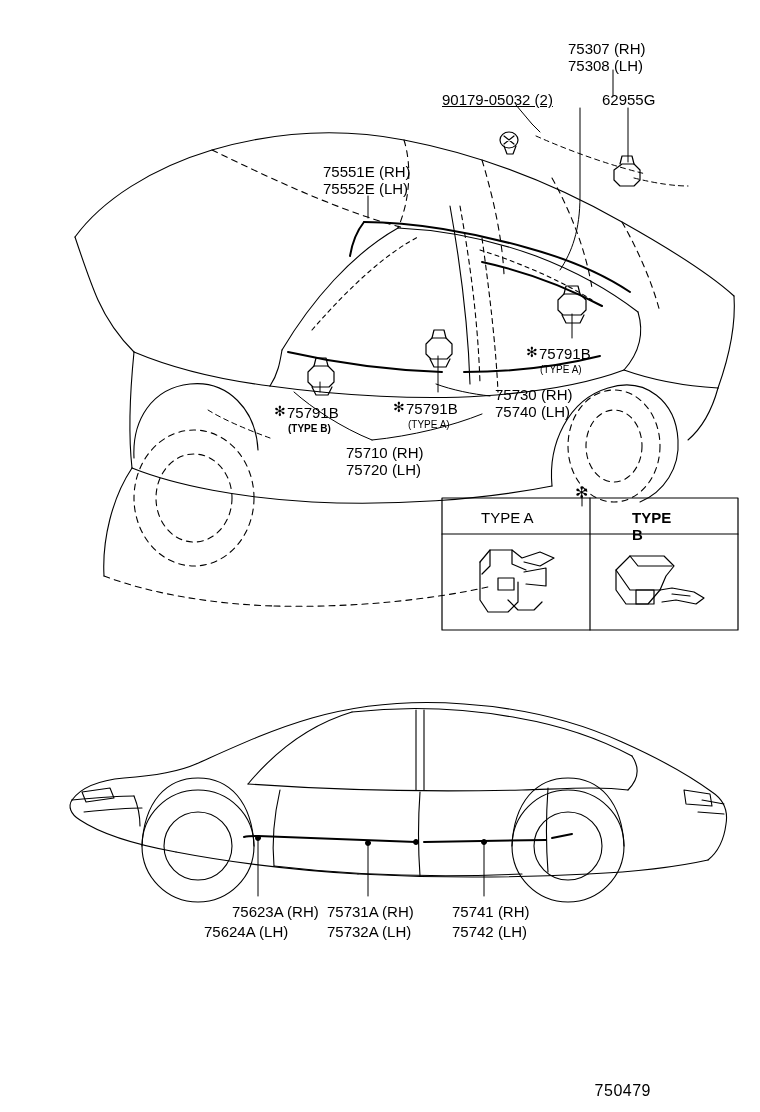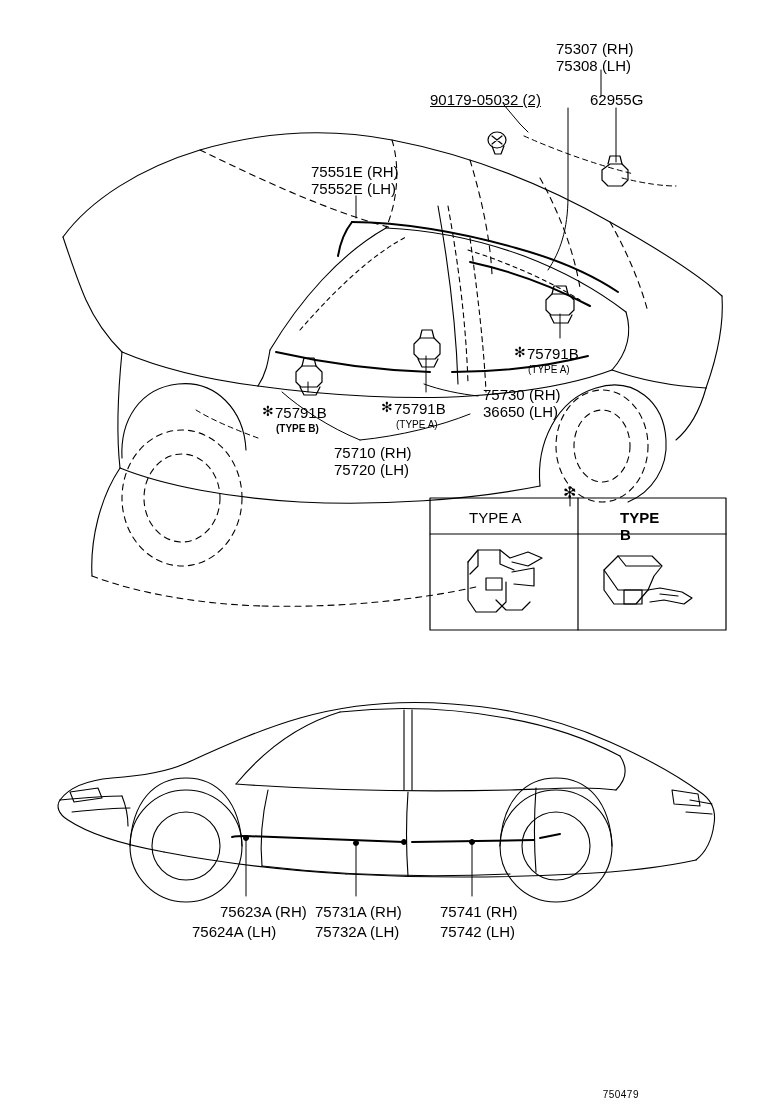--- a/index.html
+++ b/index.html
@@ -10,21 +10,21 @@
   body {
     width: 760px;
     height: 1112px;
     position: relative;
     font-family: "Liberation Sans", sans-serif;
     color: #000000;
     overflow: hidden;
   }
   #sheet {
     position: absolute;
-    left: 0; top: 0;
+    left: 12px; top: 0;
     width: 655px;
     height: 1112px;
   }
   svg.art {
     position: absolute;
     left: 0; top: 0;
     width: 760px;
     height: 1112px;
     overflow: visible;
   }
@@ -45,21 +45,21 @@
   }
   .typebox-label {
     position: absolute;
     font-size: 15px;
     font-family: "Liberation Sans", sans-serif;
   }
   .footer {
     position: absolute;
     right: 16px;
     bottom: 12px;
-    font-size: 10px;
+    font-size: 16px;
     font-family: "Liberation Sans", sans-serif;
     letter-spacing: 0.5px;
   }
 </style>
 </head>
 <body>
 
 <div id="sheet">
 
   <svg class="art" viewBox="0 0 760 1112">
@@ -284,21 +284,21 @@
 
   <div class="lbl star" style="left:381px; top:399px;">✻</div>
   <div class="lbl" style="left:394px; top:400px;">75791B</div>
   <div class="lbl small" style="left:396px; top:419px;">(TYPE A)</div>
 
   <div class="lbl star" style="left:514px; top:344px;">✻</div>
   <div class="lbl" style="left:527px; top:345px;">75791B</div>
   <div class="lbl small" style="left:528px; top:364px;">(TYPE A)</div>
 
   <div class="lbl" style="left:483px; top:386px;">75730 (RH)</div>
-  <div class="lbl" style="left:483px; top:403px;">36650 (LH)</div>
+  <div class="lbl" style="left:483px; top:403px;">75740 (LH)</div>
 
   <div class="lbl" style="left:334px; top:444px;">75710 (RH)</div>
   <div class="lbl" style="left:334px; top:461px;">75720 (LH)</div>
 
   <div class="lbl star" style="left:563px; top:484px; font-size:16px;">✻</div>
   <div class="typebox-label" style="left:469px; top:509px;">TYPE A</div>
   <div class="typebox-label" style="left:620px; top:509px;font-weight:bold;">TYPE B</div>
 
   <div class="lbl" style="left:192px; top:903px;margin-left:28px;">75623A (RH)</div>
   <div class="lbl" style="left:192px; top:923px;">75624A (LH)</div>

